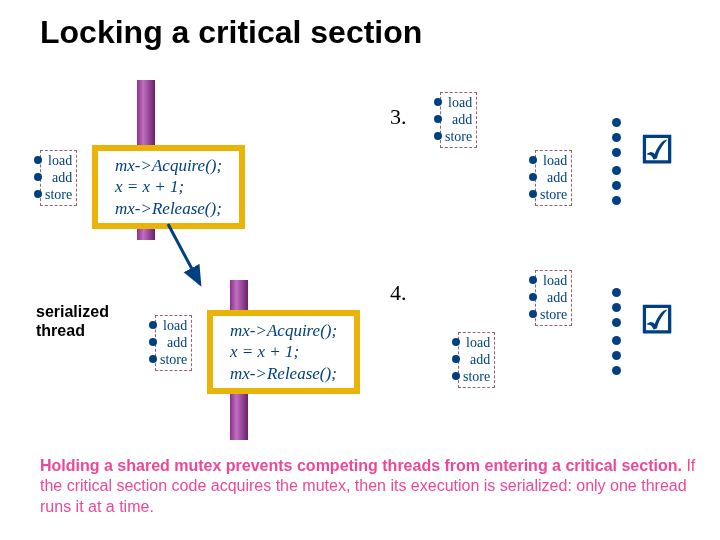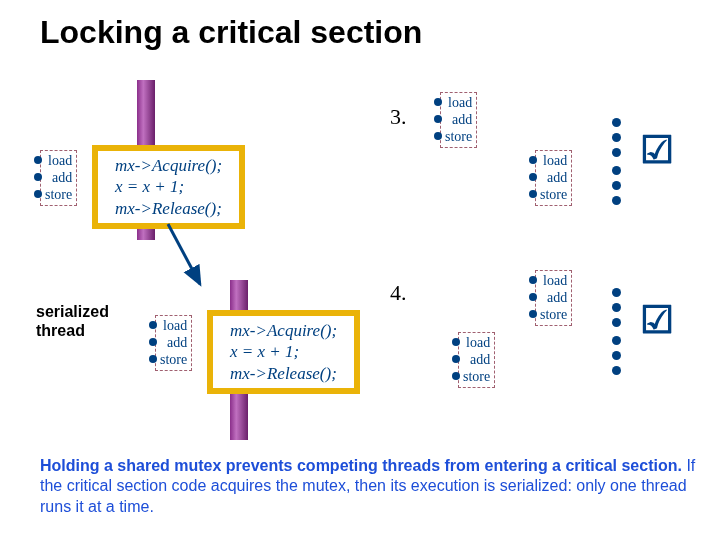--- a/index.html
+++ b/index.html
@@ -10,21 +10,21 @@
   .bar2 { left: 230px; top: 280px; height: 160px; background: linear-gradient(to right,#8a2f8a 0%,#c070c0 35%,#6a1f6a 100%); }
   .numlabel { position: absolute; font-size: 22px; font-family: "Times New Roman", serif; }
   .codebox { position: absolute; border: 6px solid #eab308; padding: 4px 17px; font-family: "Times New Roman", serif; font-style: italic; font-size: 17px; line-height: 1.25; color: #004080; background: #fff; }
   .lasbox { position: absolute; border: 1px dashed #a06070; padding: 2px 4px; font-size: 14px; font-family: "Times New Roman", serif; color: #004080; line-height: 1.2; background: #fff; text-align: right; }
   .dot { position: absolute; width: 8px; height: 8px; border-radius: 50%; background: #004080; }
   .dotstack { position: absolute; width: 10px; }
   .dotstack .d { width: 9px; height: 9px; border-radius: 50%; background: #004080; margin: 6px 0; }
   .check { position: absolute; font-size: 38px; font-weight: bold; color: #004080; font-family: "Segoe UI Symbol","Arial"; }
   .sa { position: absolute; font-size: 16px; font-weight: bold; color: #000; line-height: 1.2; }
   .arrow { position: absolute; }
-  .footer { position: absolute; left: 40px; right: 17px; bottom: 22px; font-size: 16px; color: #1d4ed8; line-height: 1.3; }
+  .footer { position: absolute; left: 40px; right: 17px; bottom: 22px; font-size: 16px; color: #ec4899; line-height: 1.3; }
 </style>
 </head>
 <body>
 
 <div class="title">Locking a critical section</div>
 
 <div class="bar bar1"></div>
 <div class="bar bar2"></div>
 
 <div class="numlabel" style="left:390px; top:104px;">3.</div>

